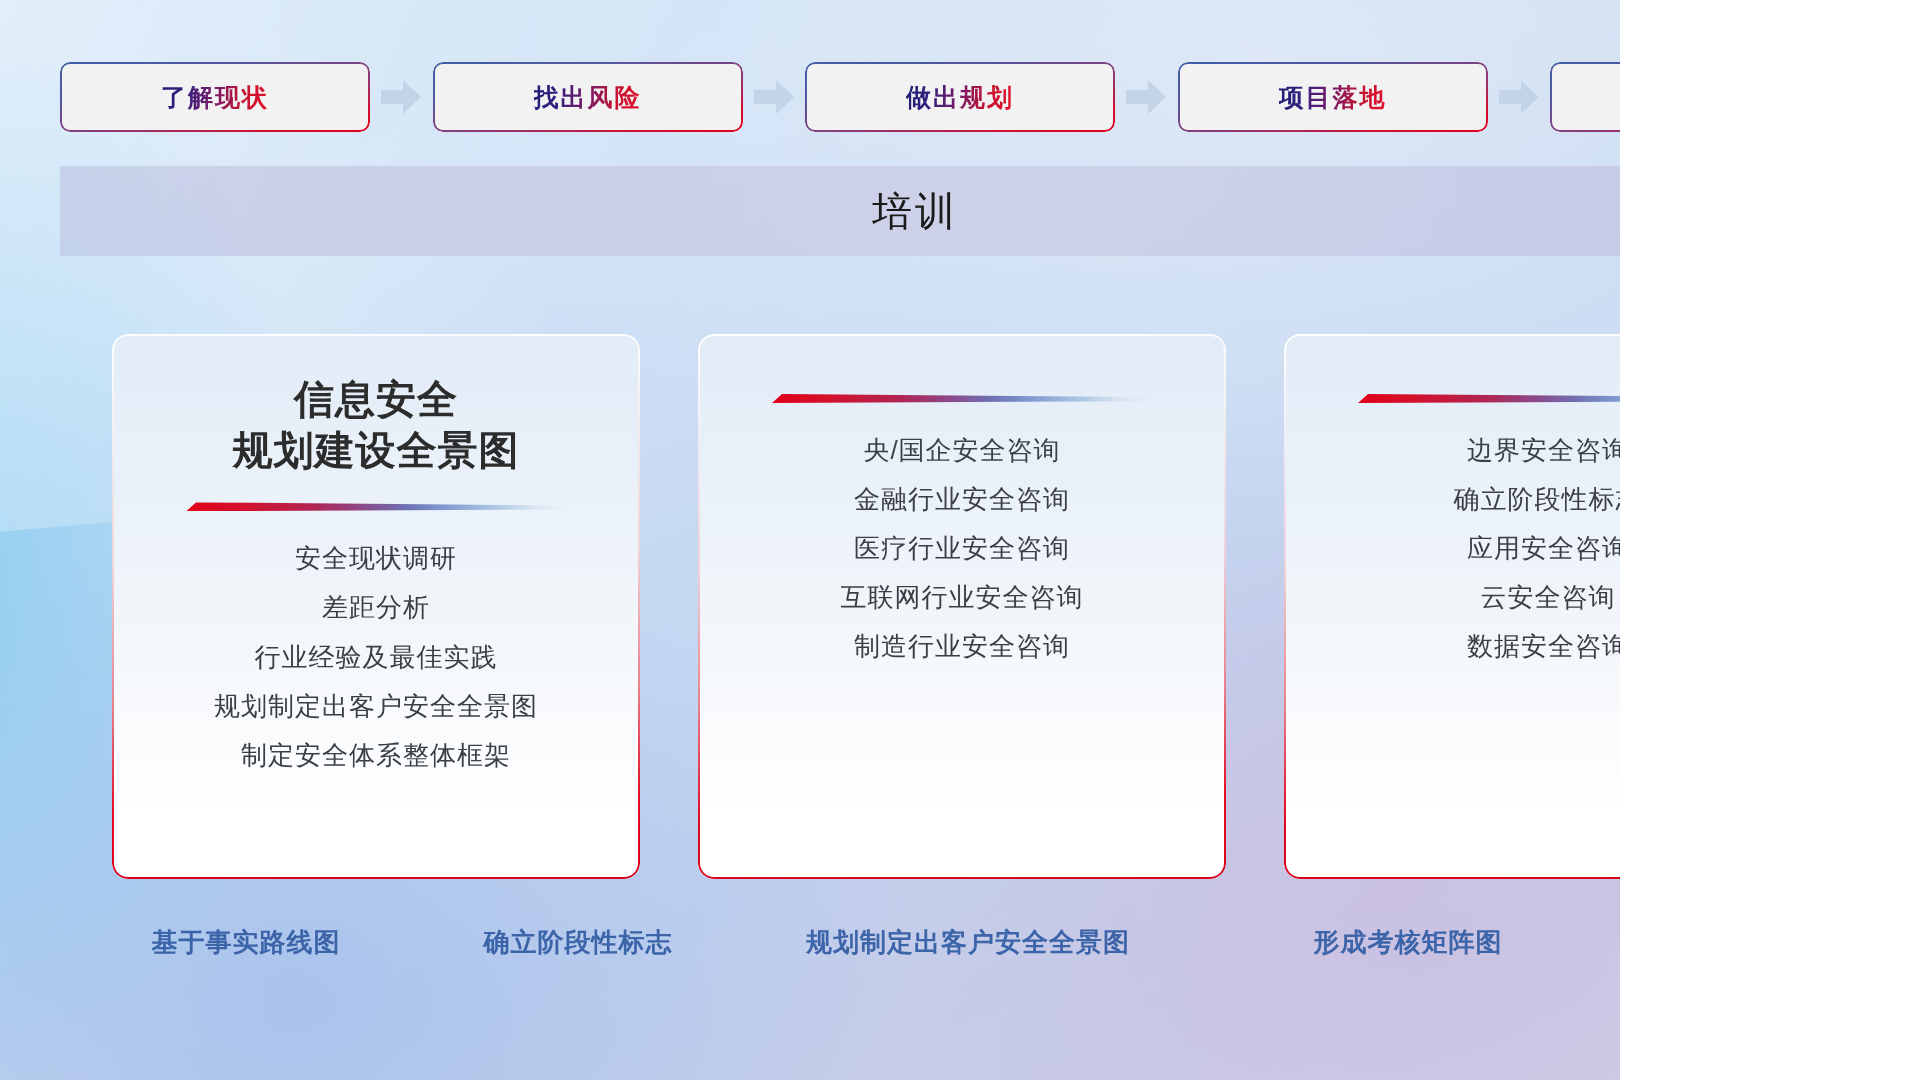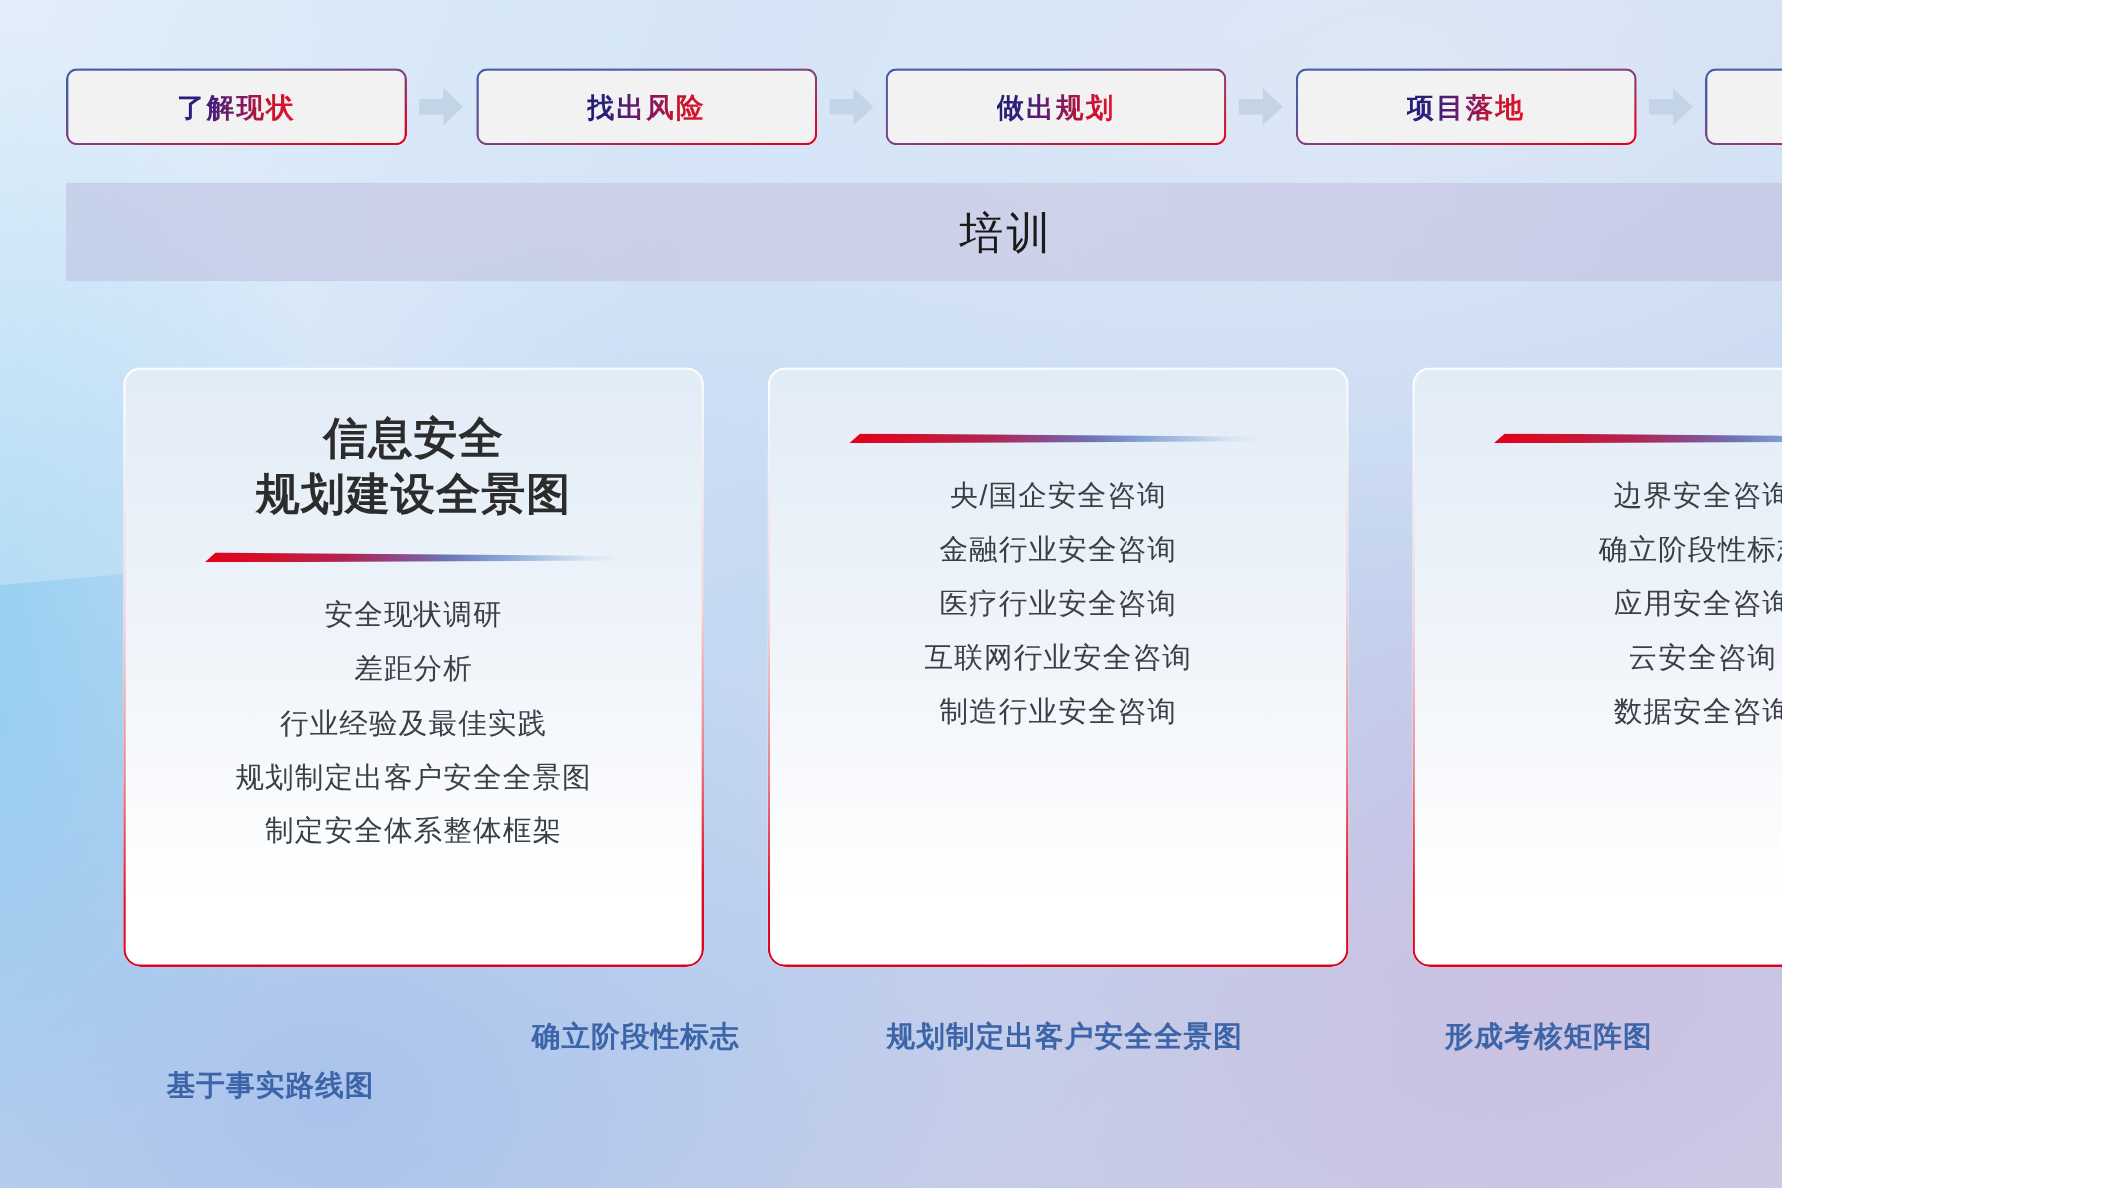--- a/index.html
+++ b/index.html
@@ -334,19 +334,19 @@
           <div class="card-list-item">确立阶段性标志</div>
           <div class="card-list-item">应用安全咨询</div>
           <div class="card-list-item">云安全咨询</div>
           <div class="card-list-item">数据安全咨询</div>
         </div>
       </div>
     </div>
   </div>
 
   <div id="captions">
-    <div class="caption" style="left: 246px; margin-top: 44px;">基于事实路线图</div>
+    <div class="caption" style="left: 246px;">基于事实路线图</div>
     <div class="caption" style="left: 578px;">确立阶段性标志</div>
     <div class="caption" style="left: 968px;">规划制定出客户安全全景图</div>
     <div class="caption" style="left: 1408px;">形成考核矩阵图</div>
   </div>
 
 </div>
 
 </body></html>

